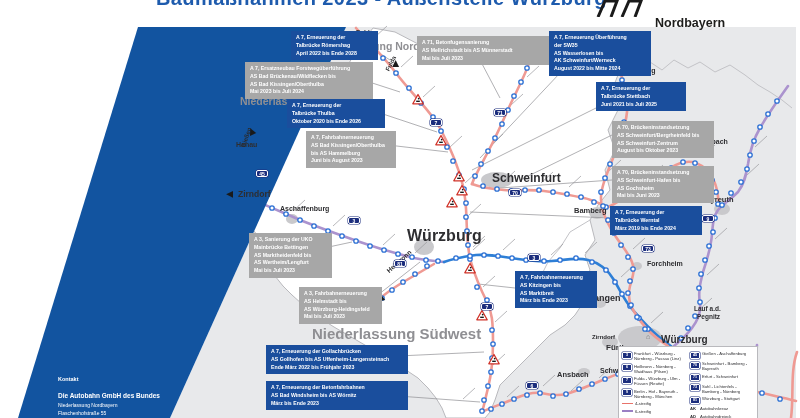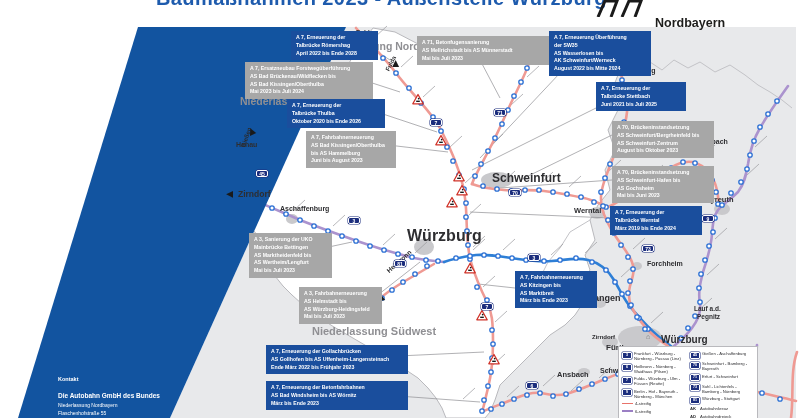--- a/index.html
+++ b/index.html
@@ -325,27 +325,27 @@
     <div class="c-co">Die Autobahn GmbH des Bundes</div>
     <div class="c-line">Niederlassung Nordbayern</div>
     <div class="c-line">Flaschenhofstraße 55</div>
   </div>
 
   <span class="nbg-castle" style="left:646px;top:333px;">⌂</span>
 
   <div id="overlay">
       <div class="region-label" style="left: 320px; top: 40px; font-size: 10.5px;">Niederlassung Nordwest</div>
       <div class="region-label" style="left: 240px; top: 95px; font-size: 10.5px;">Niederlassung Nordwest</div>
-      <div class="region-label" style="left: 312px; top: 325px; font-size: 11px;">Niederlassung Südwest</div>
+      <div class="region-label" style="left: 312px; top: 325px; font-size: 15px;">Niederlassung Südwest</div>
       <div class="city" style="left: 236px; top: 141px; font-size: 7px;">Hanau</div>
       <div class="city" style="left: 238px; top: 189px; font-size: 8.5px;">Zirndorf</div>
       <div class="city" style="left: 280px; top: 205px; font-size: 7px;">Aschaffenburg</div>
       <div class="city" style="left: 407px; top: 227px; font-size: 16px;">Würzburg</div>
       <div class="city" style="left: 492px; top: 171px; font-size: 12px;">Schweinfurt</div>
-      <div class="city" style="left: 574px; top: 206px; font-size: 7.5px;">Werntal</div>
+      <div class="city" style="left: 574px; top: 206px; font-size: 7.5px;">Bamberg</div>
       <div class="city" style="left: 701px; top: 195px; font-size: 7.5px;">Bayreuth</div>
       <div class="city" style="left: 694px; top: 138px; font-size: 7px;">Kulmbach</div>
       <div class="city" style="left: 619px; top: 67px; font-size: 7px;">Sonneberg</div>
       <div class="city" style="left: 647px; top: 260px; font-size: 7px;">Forchheim</div>
       <div class="city" style="left: 582px; top: 293px; font-size: 9px;">Erlangen</div>
       <div class="city" style="left: 694px; top: 305px; font-size: 6.5px;">Lauf a.d.</div>
       <div class="city" style="left: 697px; top: 313px; font-size: 6.5px;">Pegnitz</div>
       <div class="city" style="left: 661px; top: 334px; font-size: 10px;">Würzburg</div>
       <div class="city" style="left: 592px; top: 334px; font-size: 6px;">Zirndorf</div>
       <div class="city" style="left: 606px; top: 343px; font-size: 8px;">Fürth</div>

